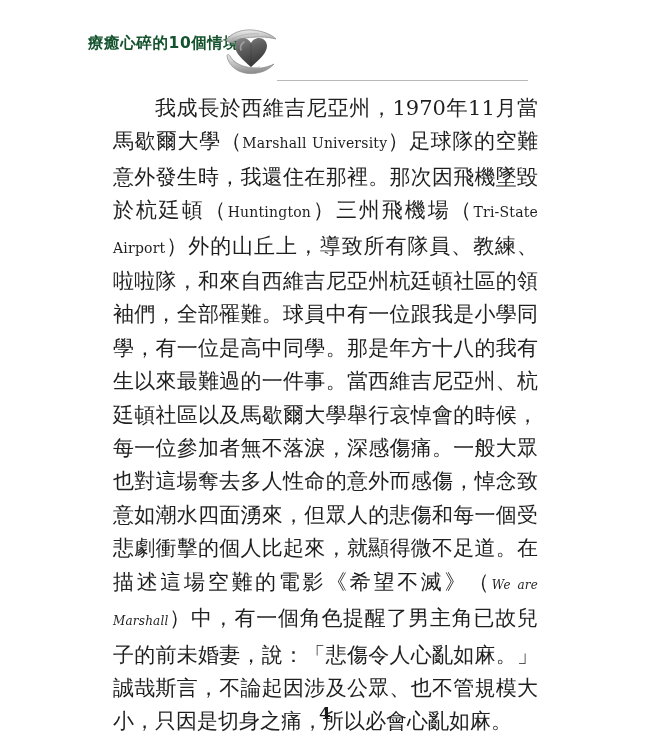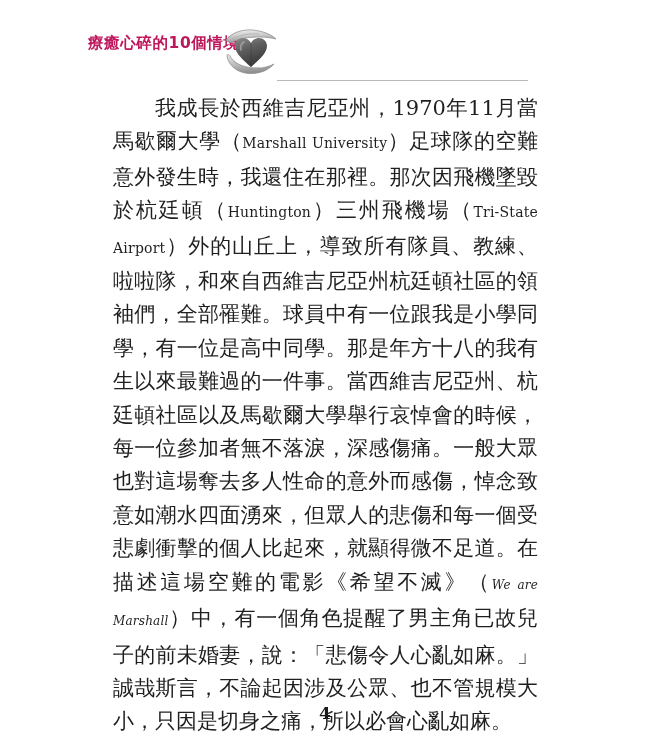--- a/index.html
+++ b/index.html
@@ -25,21 +25,21 @@
     height: 50px;
   }
   .rh-title {
     position: absolute;
     left: 88px;
     top: 7px;
     font-family: "DejaVu Sans", "Liberation Sans", sans-serif;
     font-size: 15.5px;
     font-weight: 700;
     letter-spacing: 0.6px;
-    color: #be185d;
+    color: #14532d;
     white-space: nowrap;
   }
   .rh-emblem {
     position: absolute;
     left: 222px;
     top: 0px;
     width: 58px;
     height: 50px;
   }
   .rh-emblem svg { display: block; }

